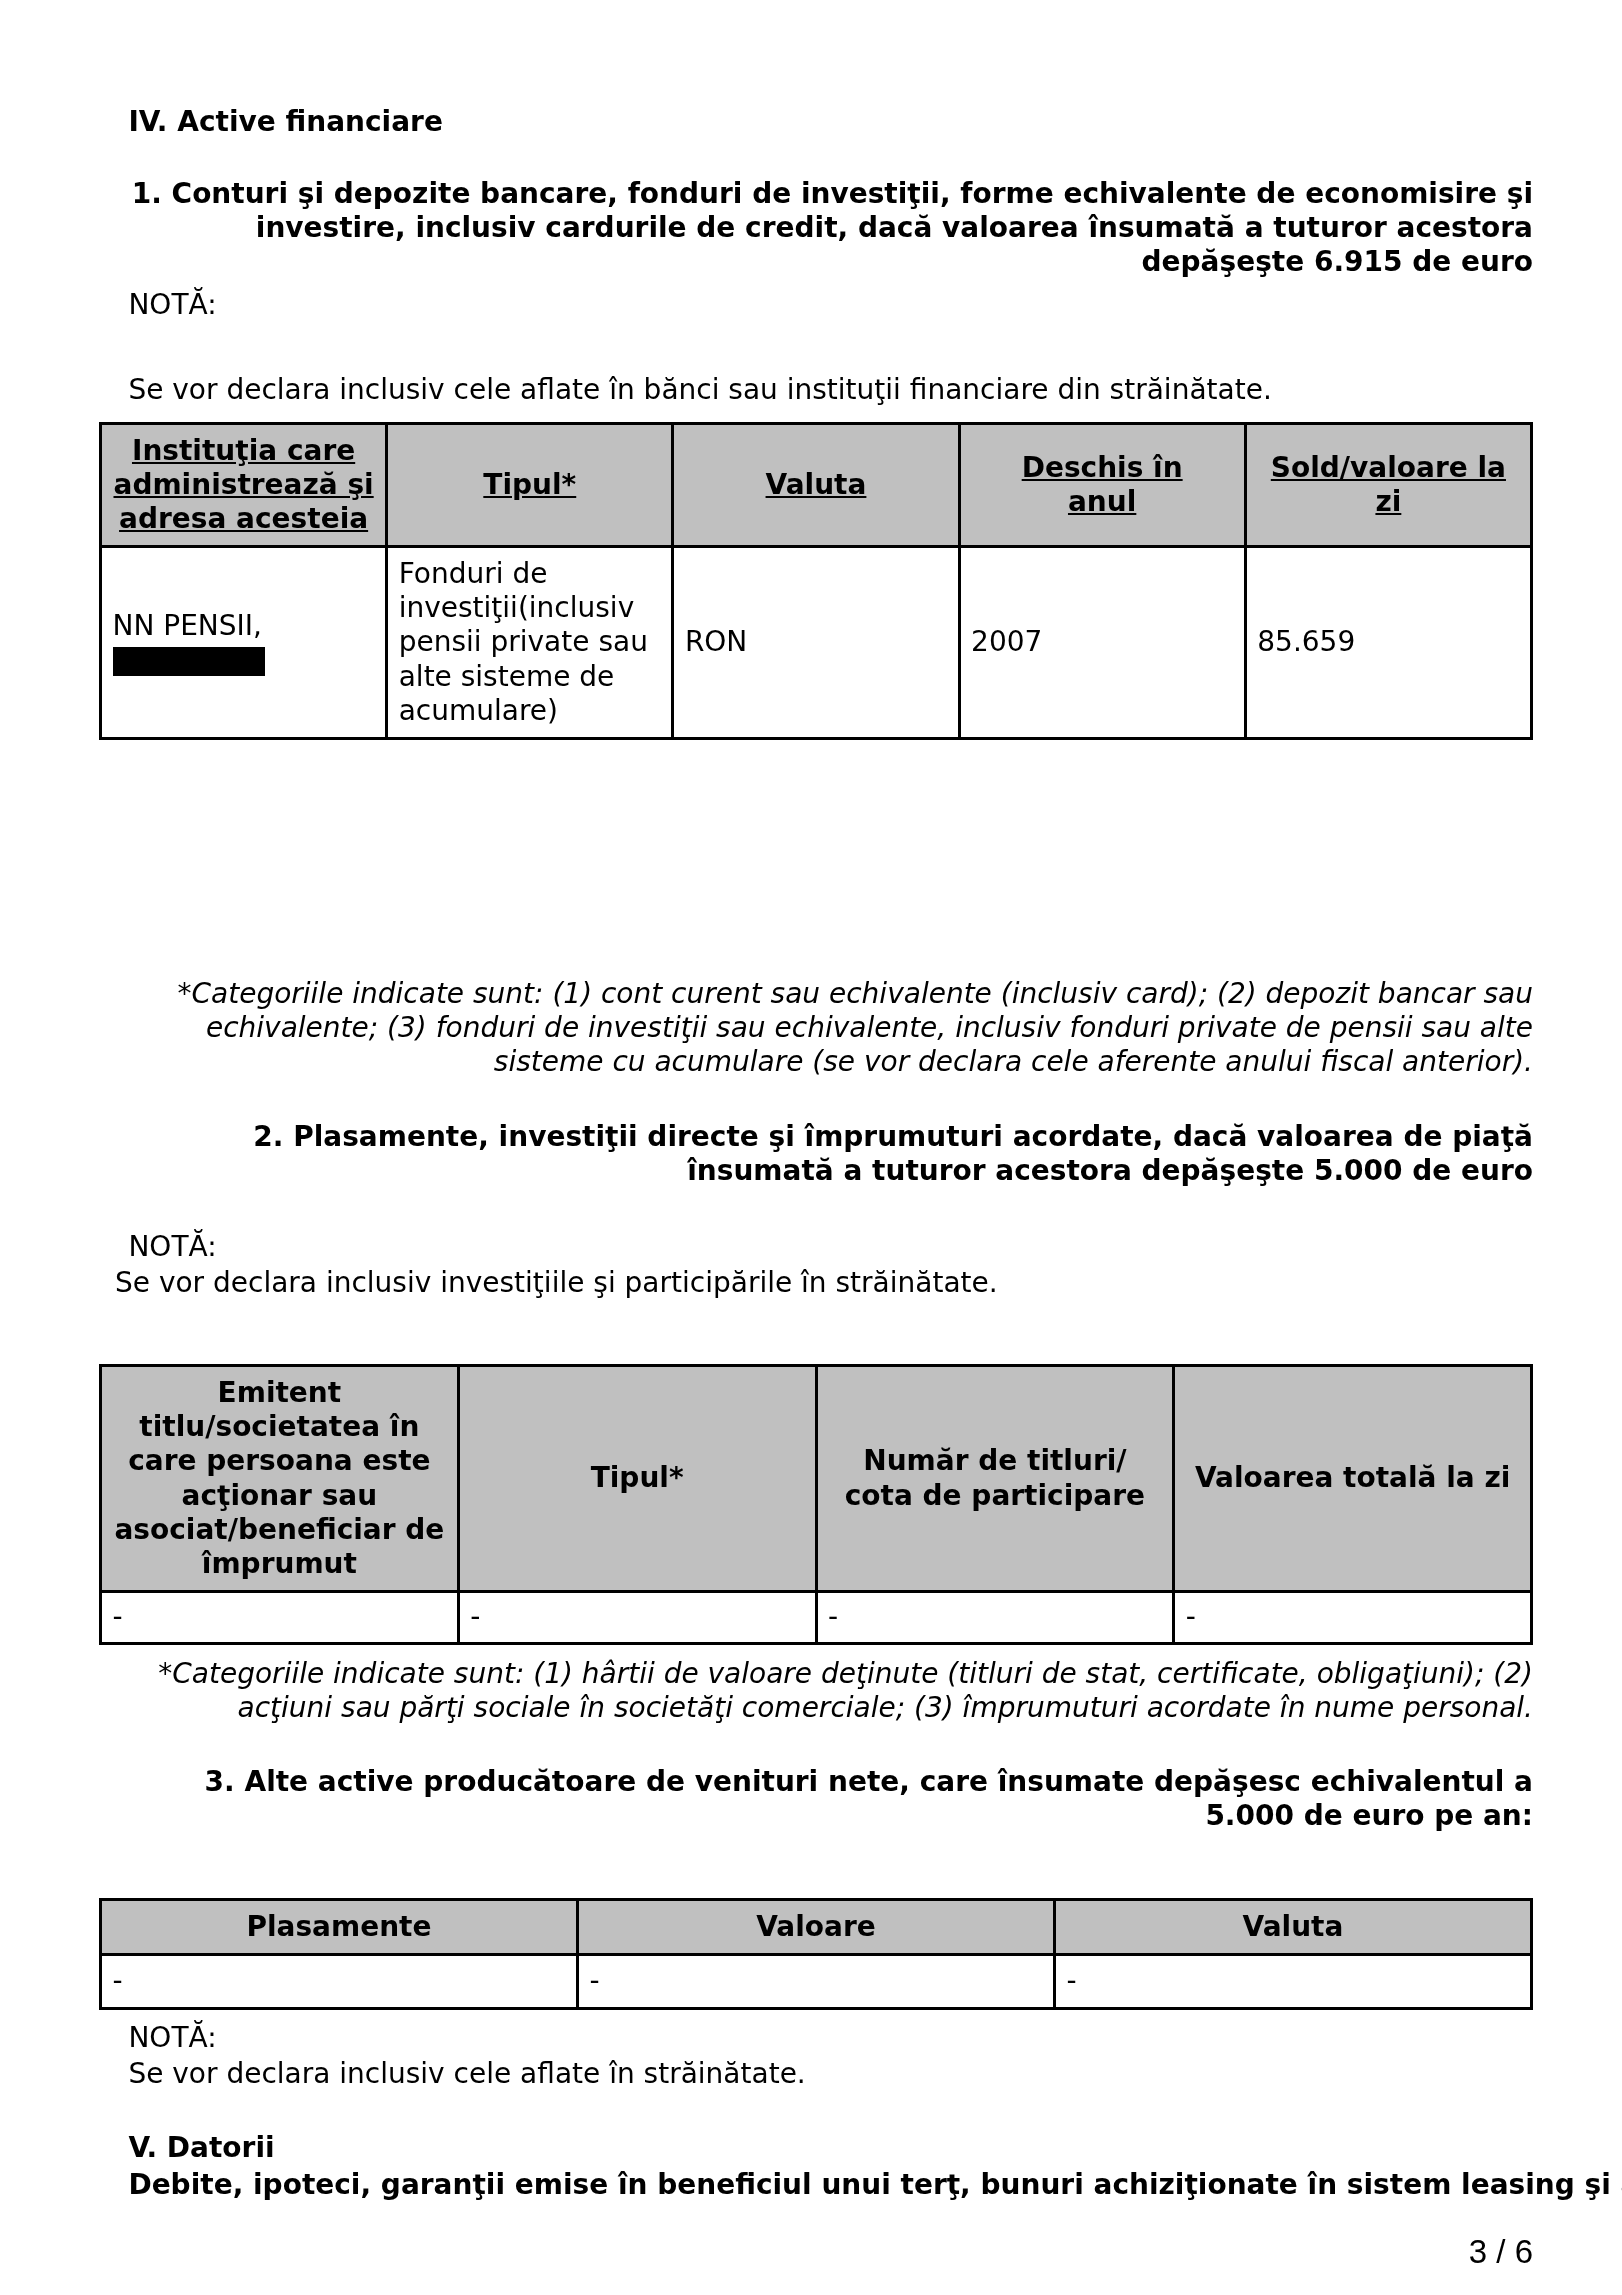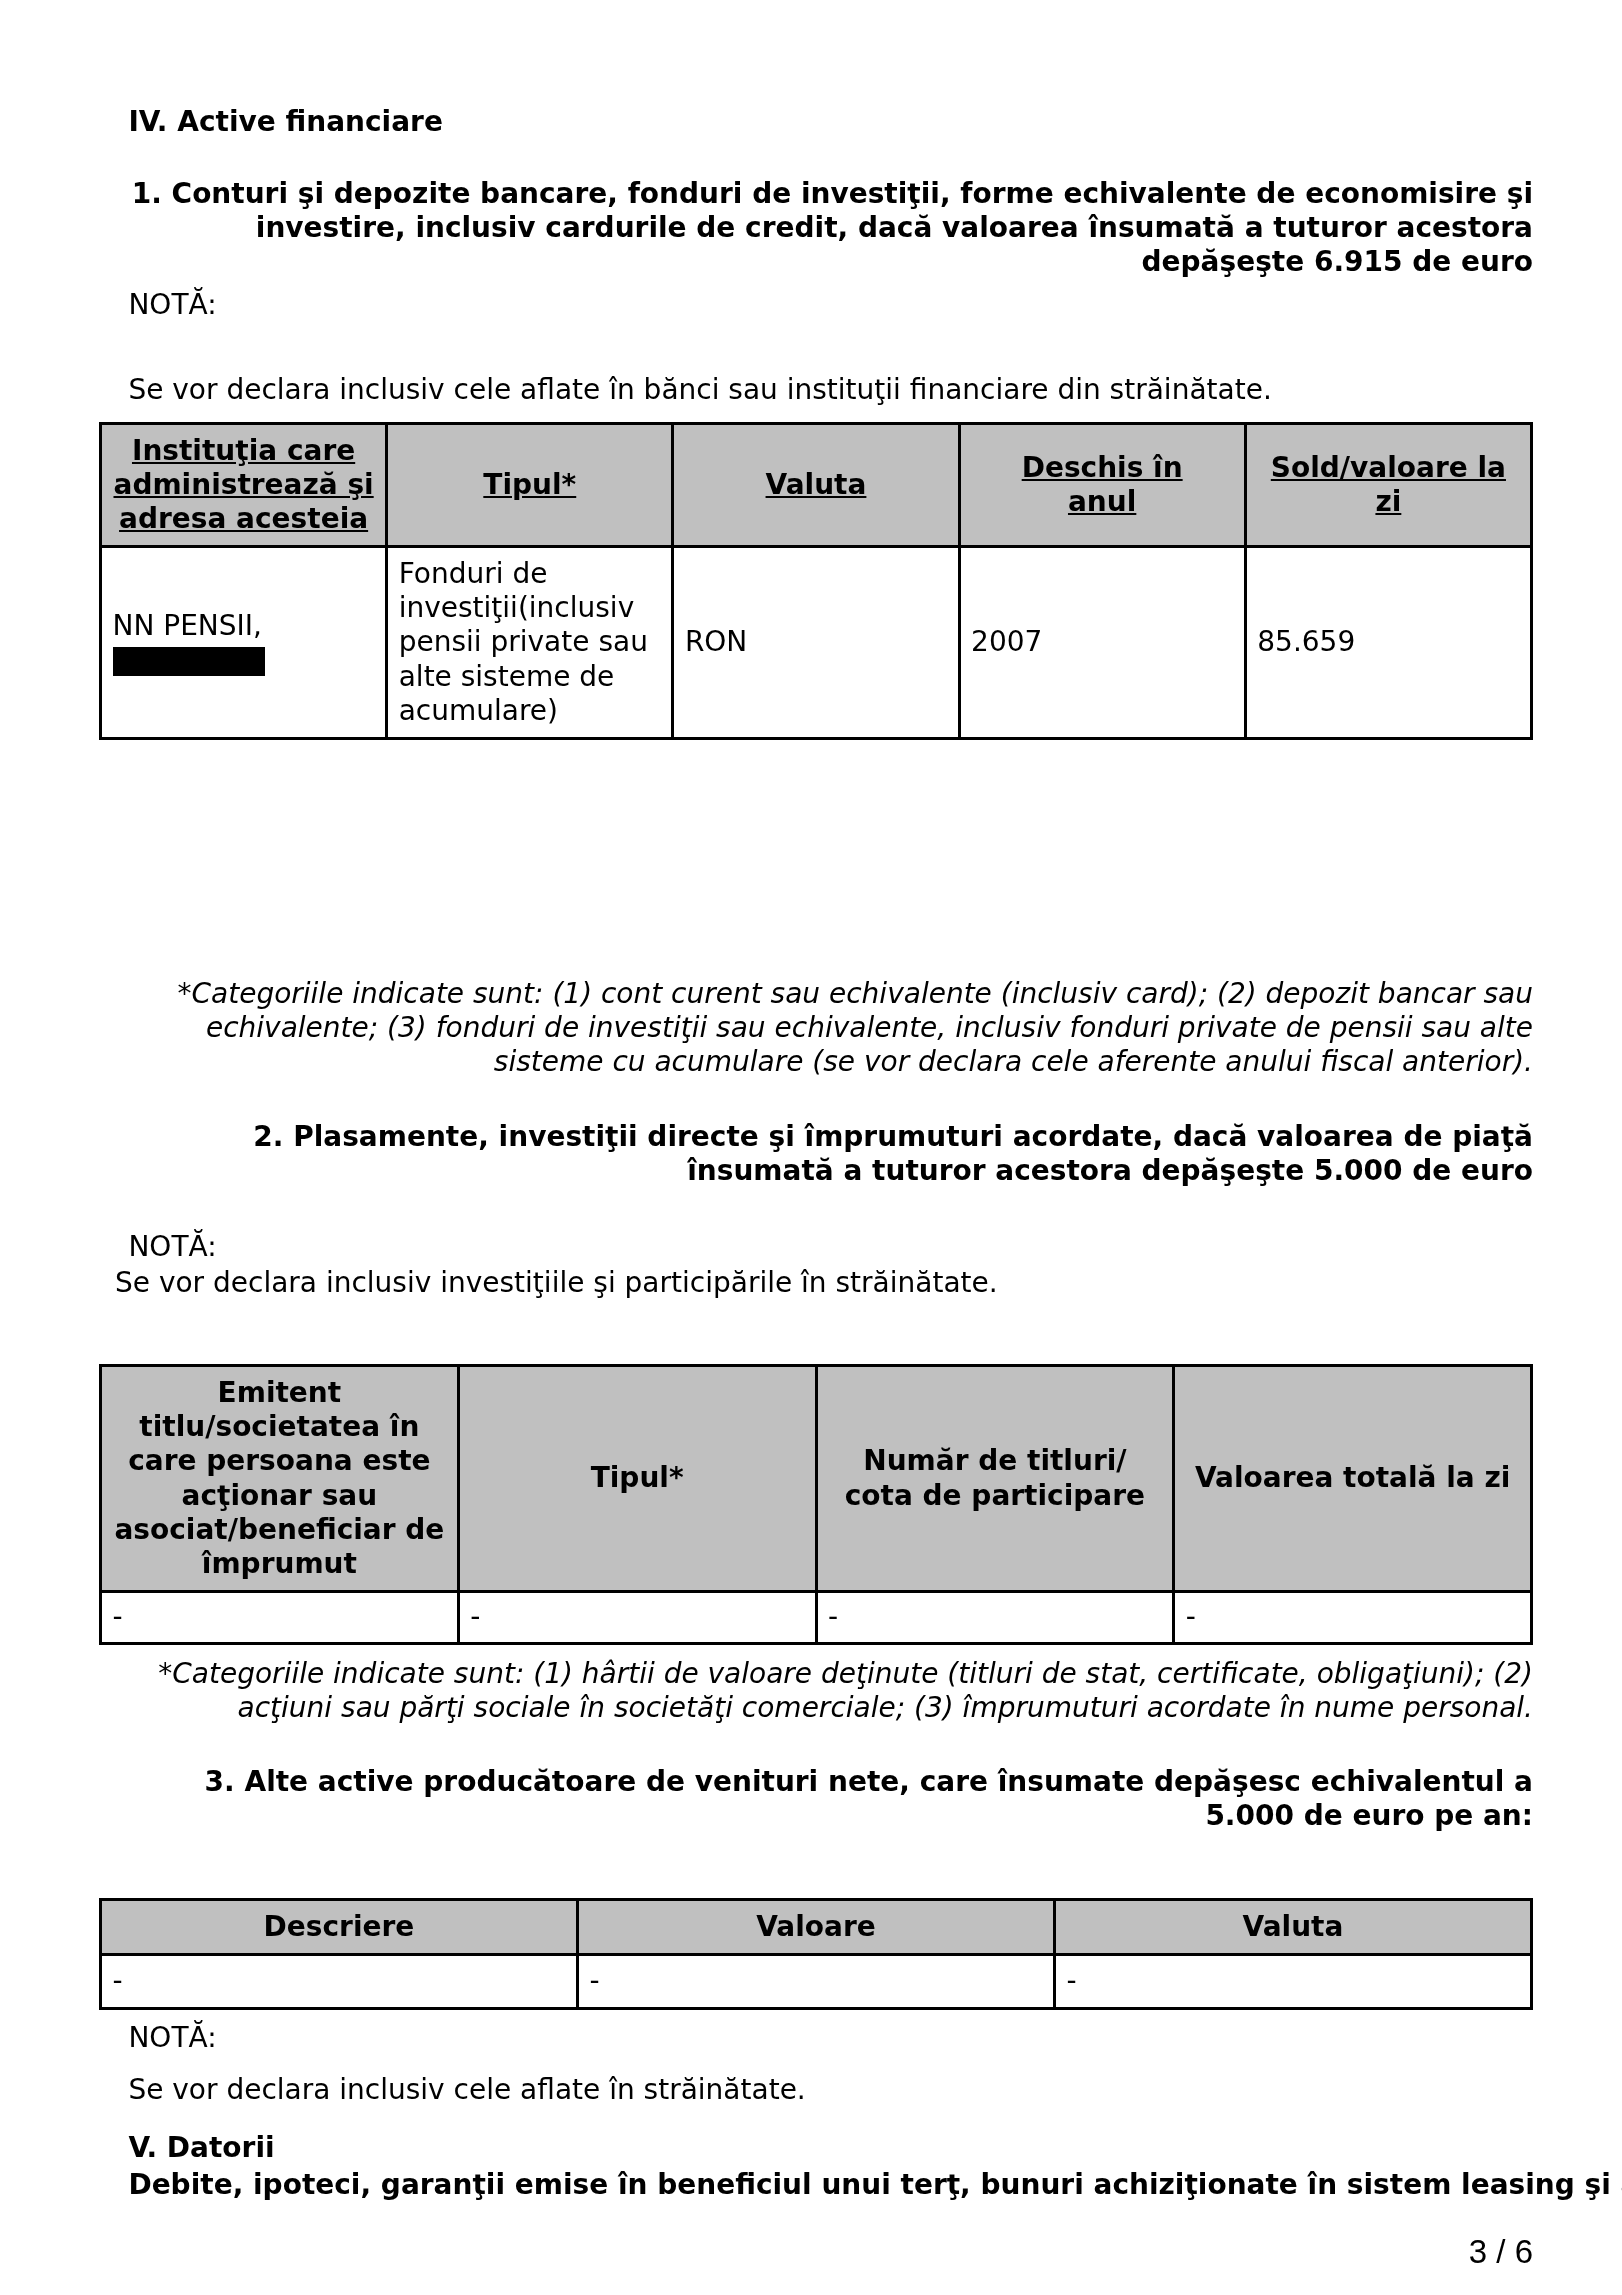--- a/index.html
+++ b/index.html
@@ -93,33 +93,33 @@
   <p class="abs b indent" style="left:0;top:1765px;width:1434px;">3. Alte active producătoare de venituri nete, care însumate depăşesc echivalentul a 5.000 de euro pe an:</p>
 
   <table style="top:1898px;">
     <colgroup>
         <col style="width:33.33%">
         <col style="width:33.33%">
         <col style="width:33.34%">
       </colgroup>
     <tbody>
         <tr style="height:55px;">
-      <th>Descriere</th>
+      <th>Plasamente</th>
       <th>Valoare</th>
       <th>Valuta</th>
     </tr>
     <tr style="height:54px;">
       <td>-</td>
       <td>-</td>
       <td>-</td>
     </tr>
   </tbody>
     </table>
 
   <p class="abs" style="left:29.4px;top:2021px;">NOTĂ:</p>
-  <p class="abs" style="left:29.4px;top:2057px;margin-top:16px;">Se vor declara inclusiv cele aflate în străinătate.</p>
+  <p class="abs" style="left:29.4px;top:2057px;">Se vor declara inclusiv cele aflate în străinătate.</p>
 
   <p class="abs b" style="left:29.4px;top:2131px;">V. Datorii</p>
   <p class="abs b" style="left:29.4px;top:2168px;white-space:nowrap;">Debite, ipoteci, garanţii emise în beneficiul unui terţ, bunuri achiziţionate în sistem leasing şi alte</p>
 </div>
 
 <div class="pagenum">3 / 6</div>
 
 
 </body></html>

